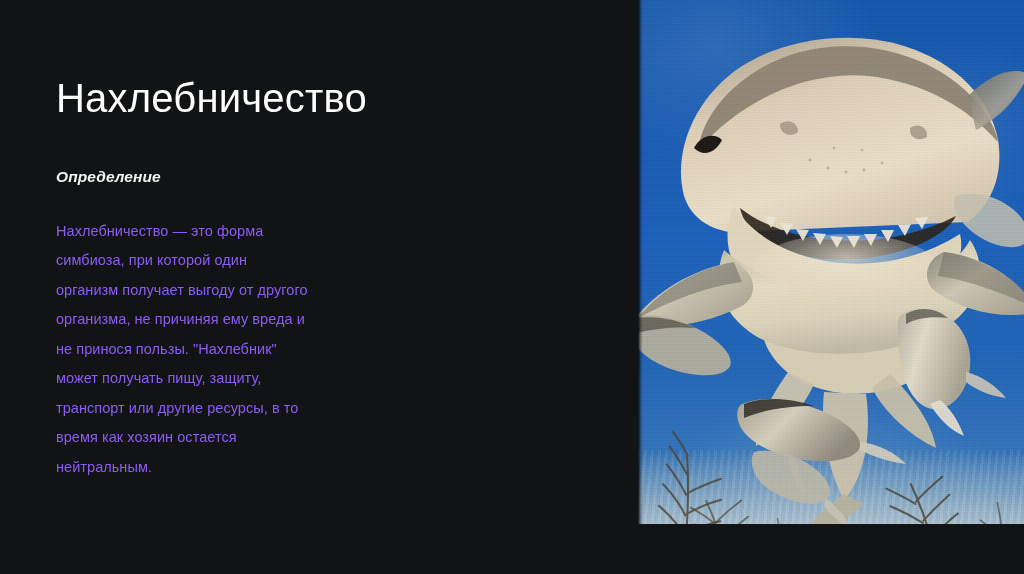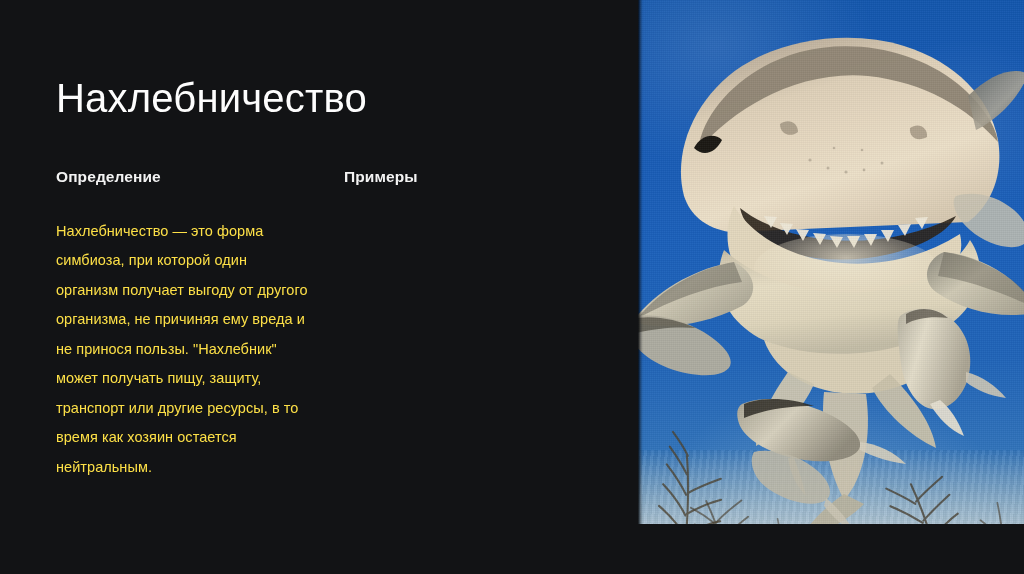--- a/index.html
+++ b/index.html
@@ -53,26 +53,27 @@
 
   .column { width: 252px; }
 
   .col-heading {
     font-size: 15.5px;
     font-weight: 700;
     color: #f3f3f3;
     letter-spacing: 0.1px;
     margin-bottom: 30px;
     line-height: 1.2;
+    font-style: italic;
   }
 
   .col-body {
     font-size: 14.5px;
     font-weight: 400;
-    color: #fde047;
+    color: #8b5cf6;
     line-height: 29.5px;
     letter-spacing: 0.05px;
   }
 
   
   .image-panel {
     position: absolute;
     left: 638px; top: 0;
     width: 386px;
     height: 574px;
@@ -167,21 +168,20 @@
     <h1 class="slide-title">Нахлебничество</h1>
 
     <div class="columns">
 
       <div class="column">
         <div class="col-heading">Определение</div>
         <div class="col-body">Нахлебничество — это форма симбиоза, при которой один организм получает выгоду от другого организма, не причиняя ему вреда и не принося пользы. "Нахлебник" может получать пищу, защиту, транспорт или другие ресурсы, в то время как хозяин остается нейтральным.</div>
       </div>
 
       <div class="column">
-        <div class="col-heading">Примеры</div>
       </div>
 
     </div>
   </div>
 
   <div class="image-panel">
 
     <div class="water"></div>
 
     <div class="seabed"></div>

